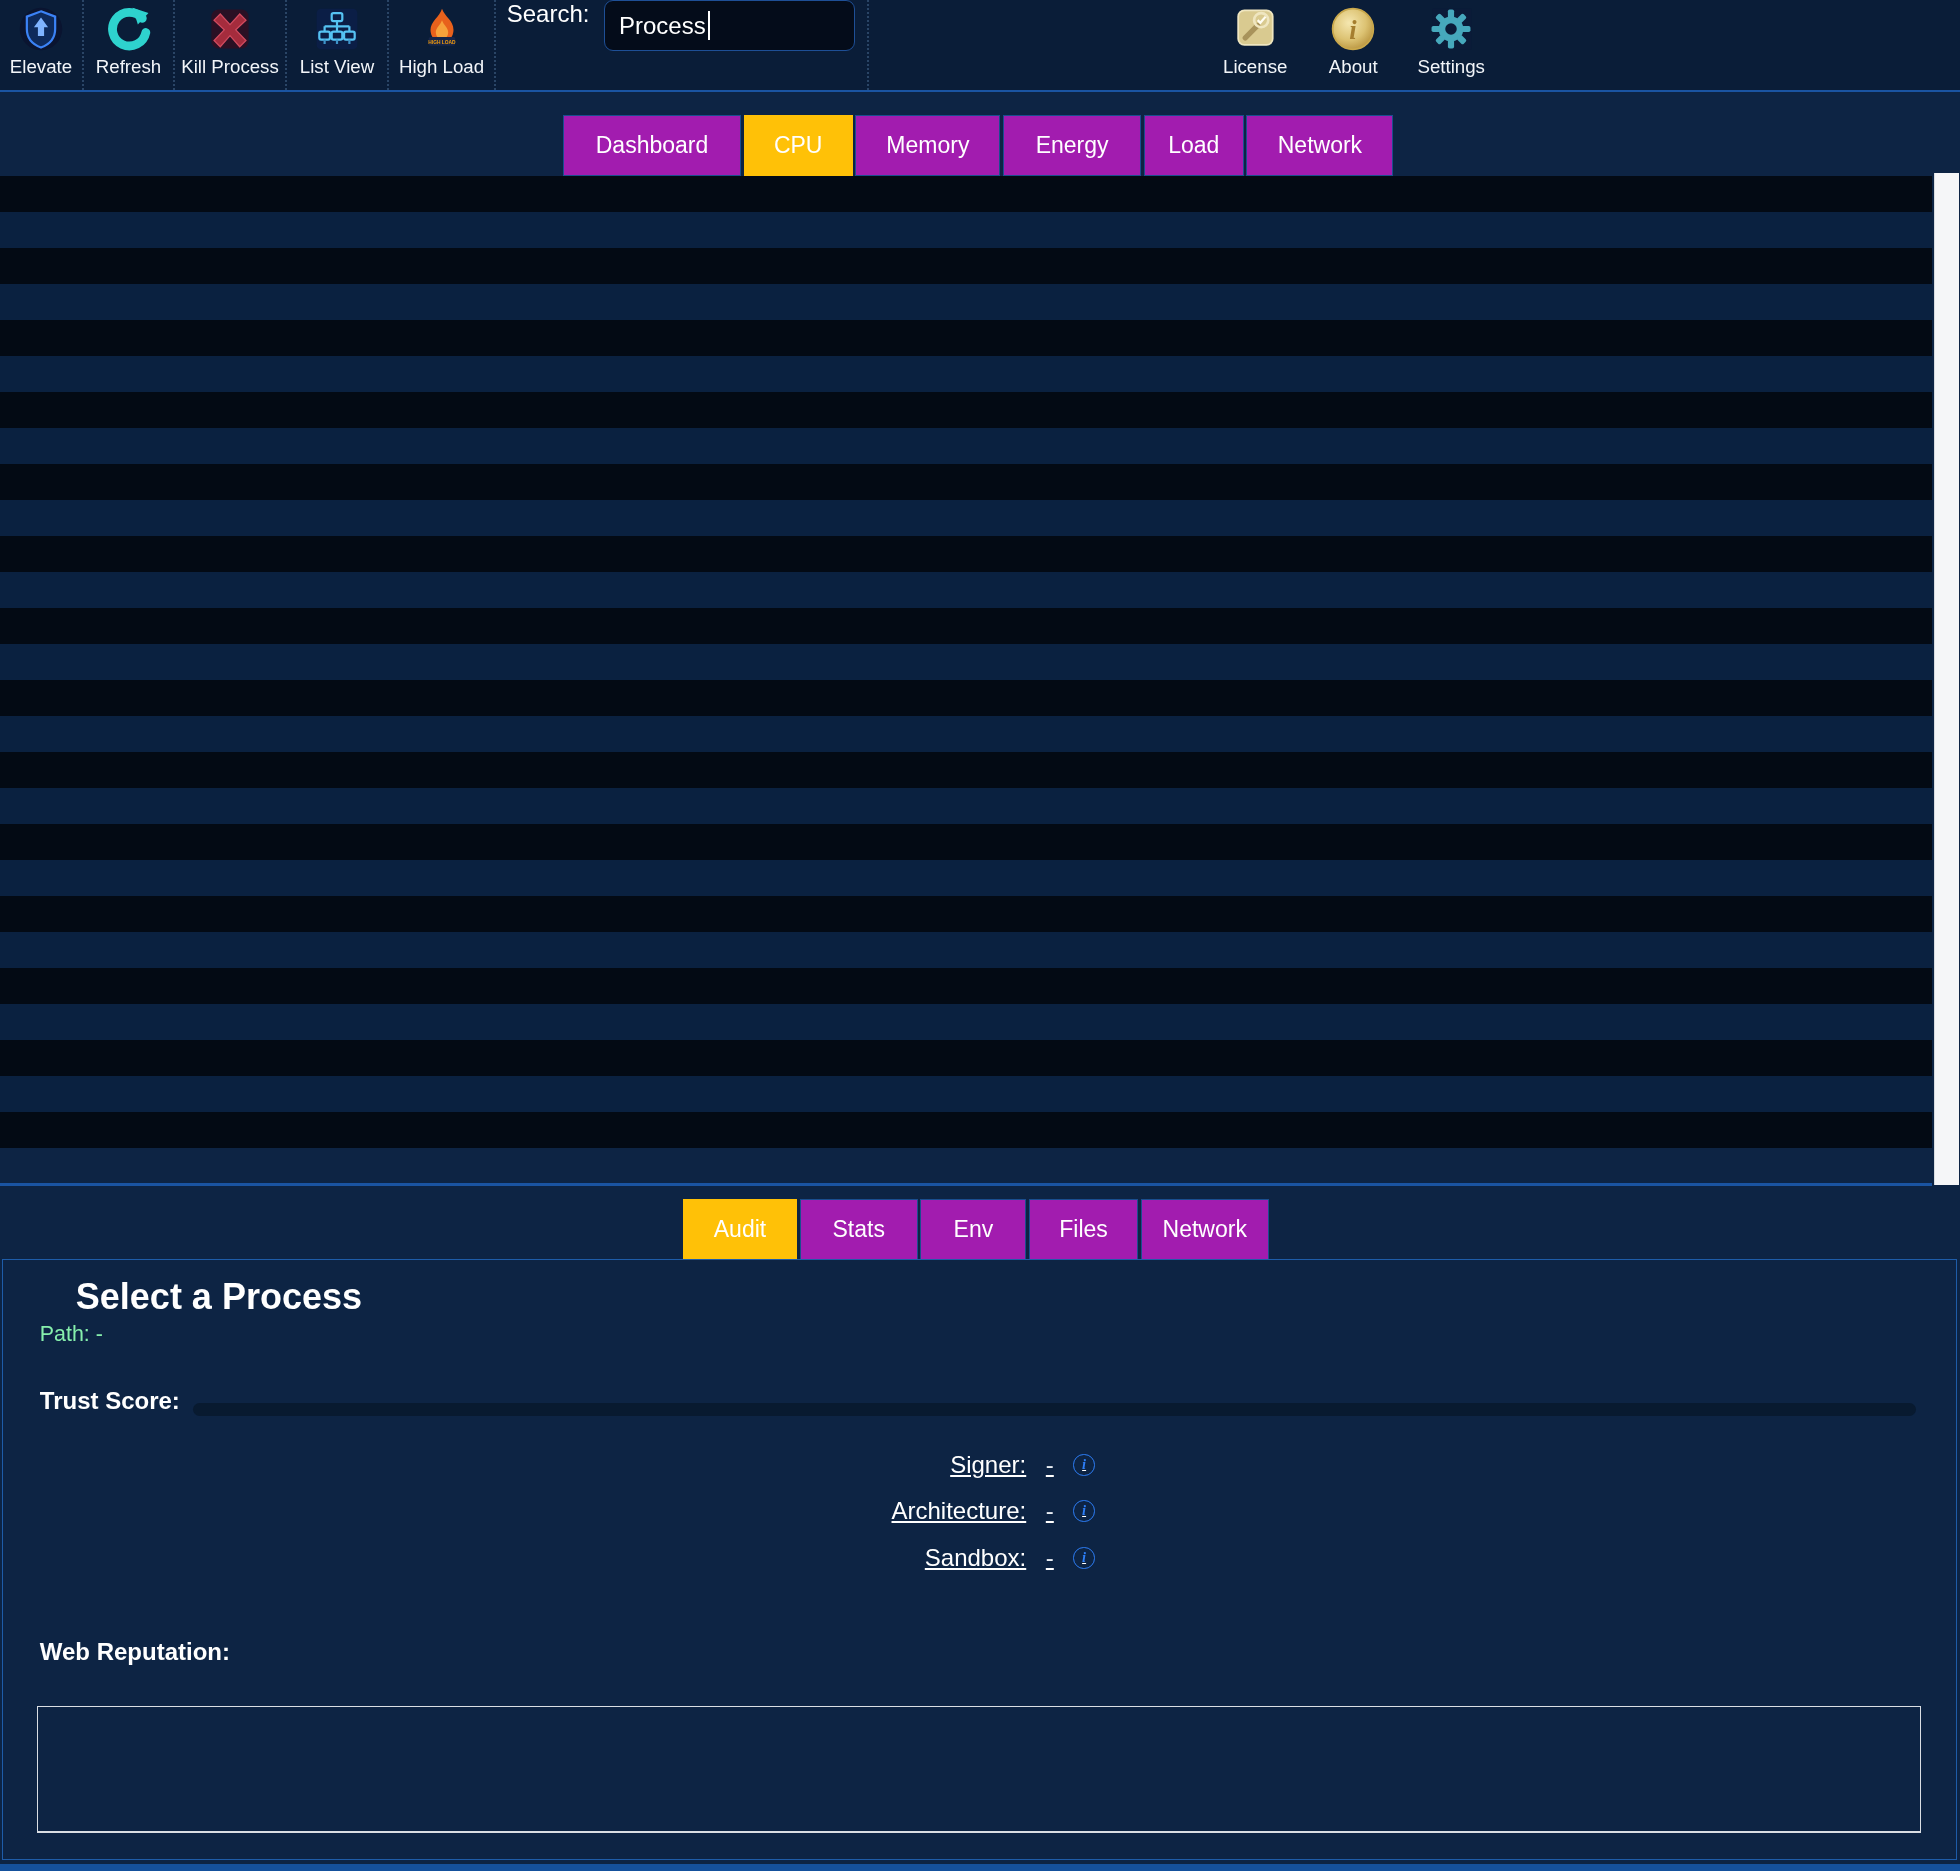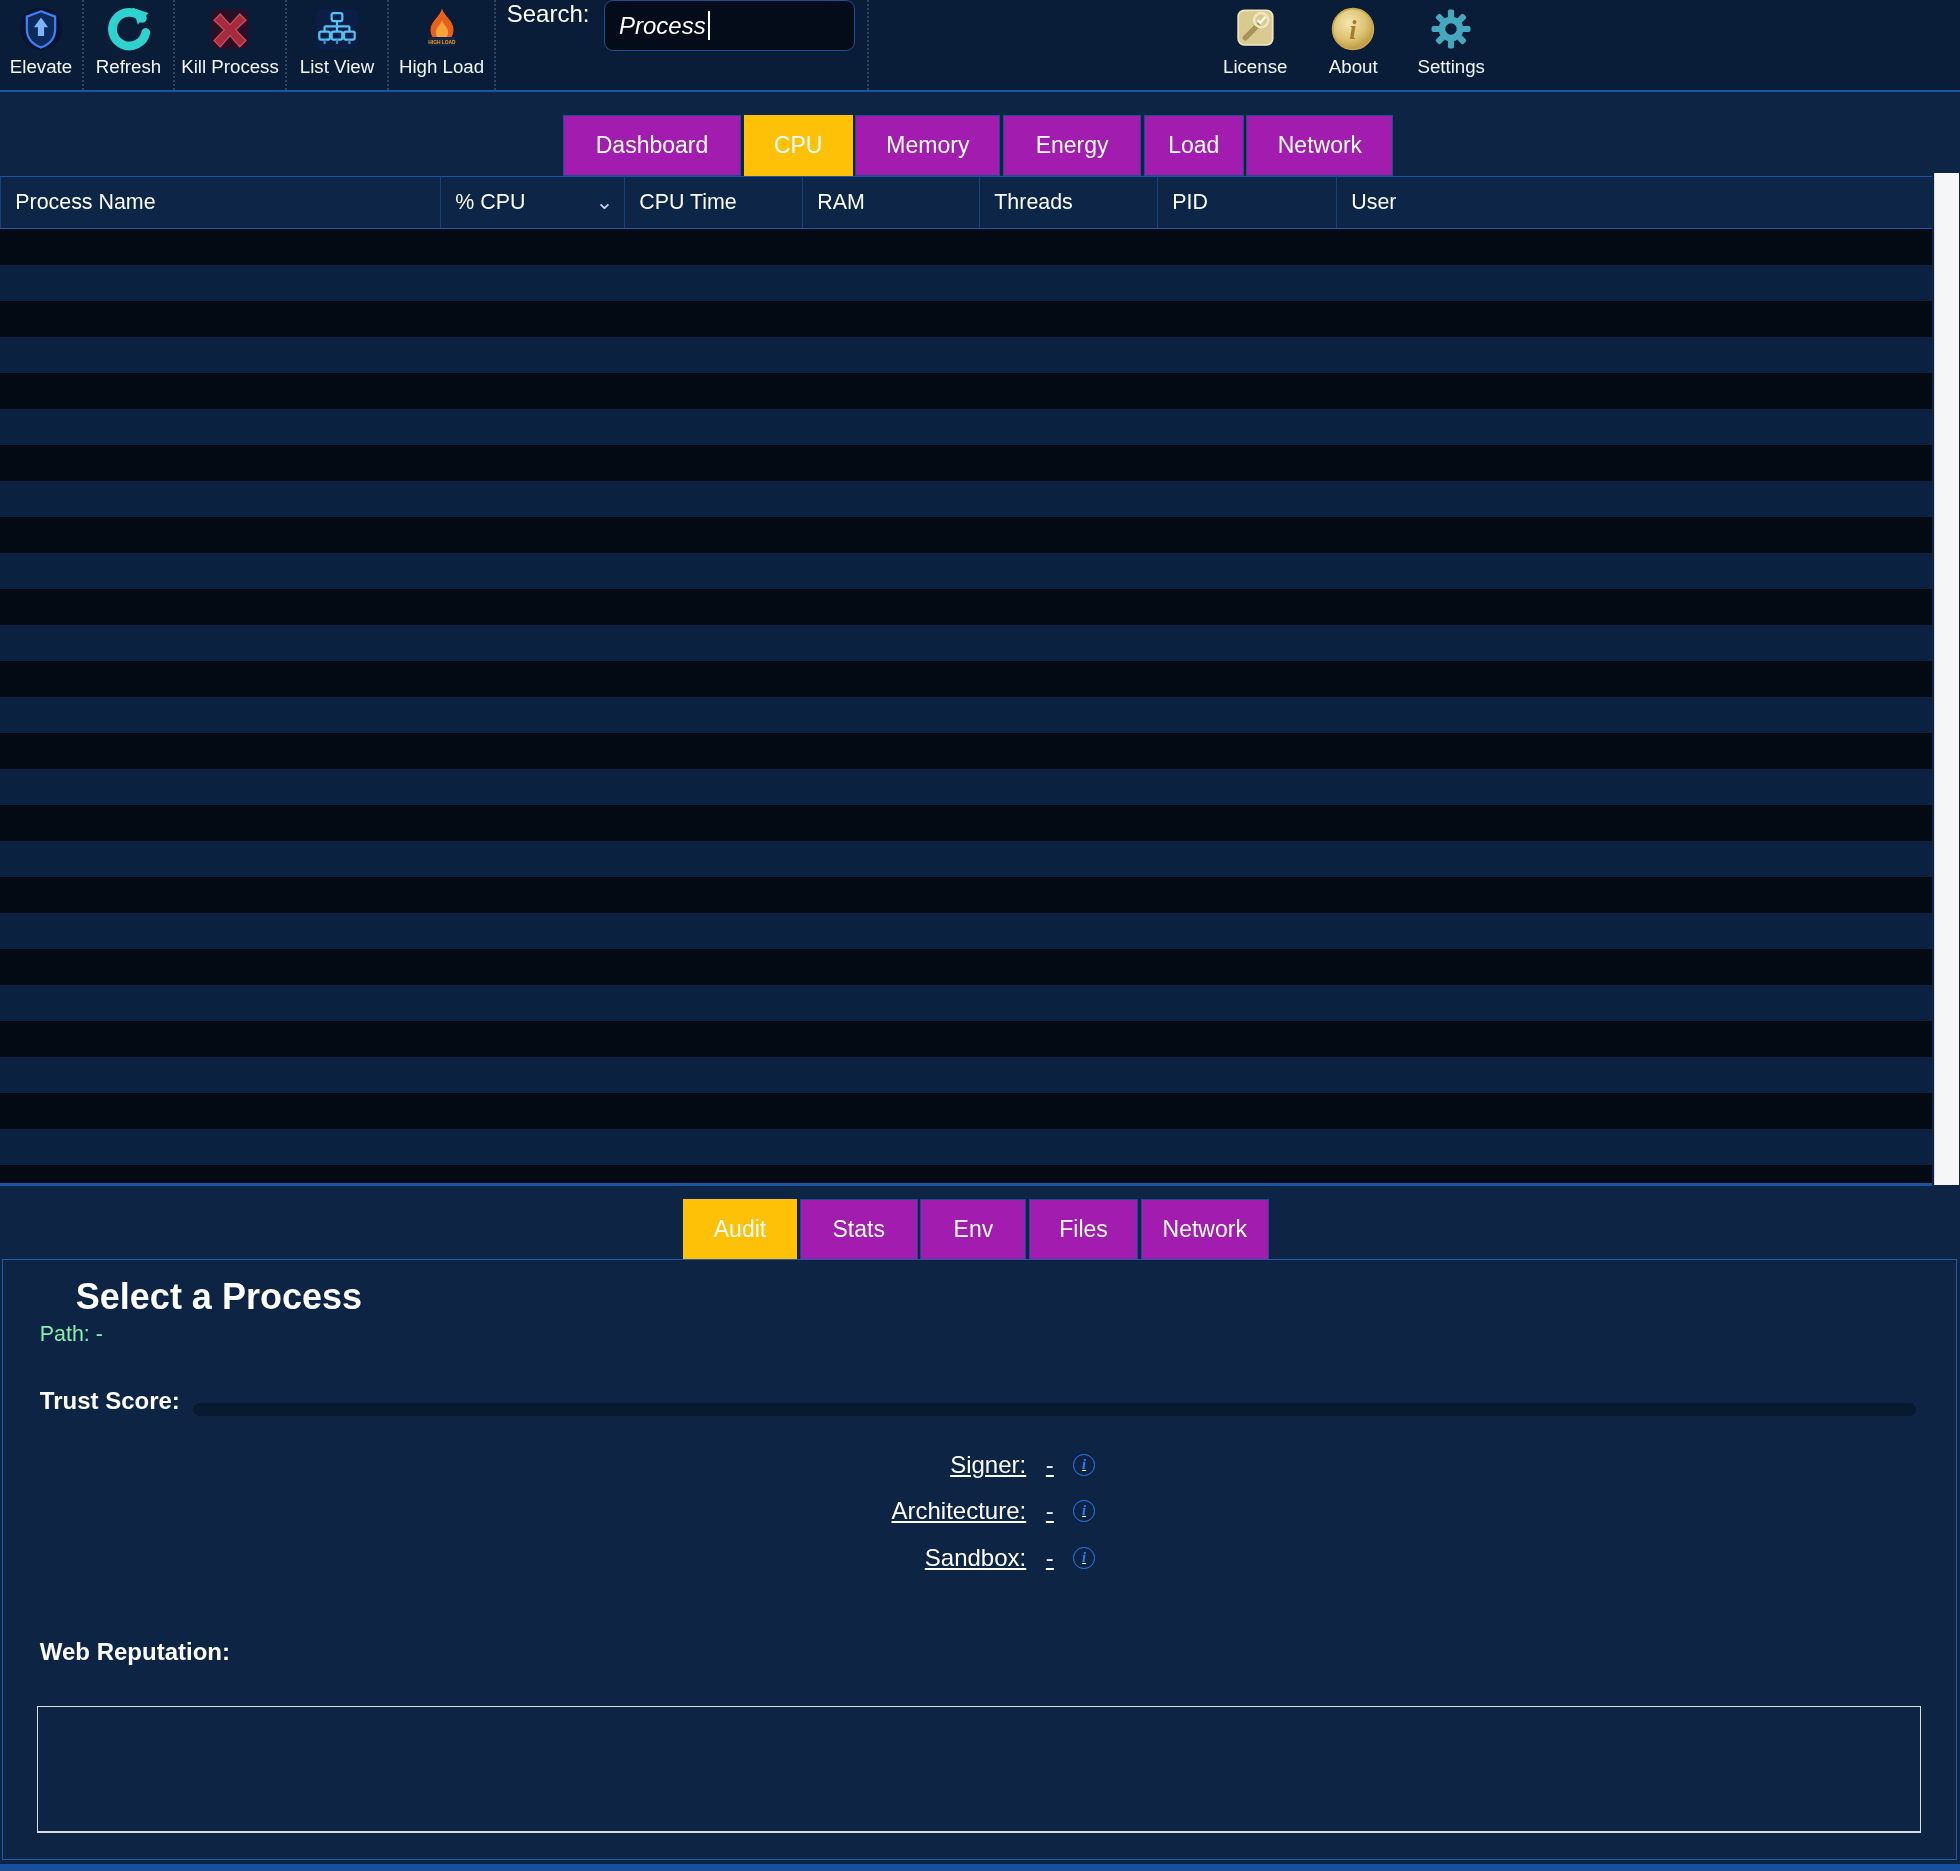--- a/index.html
+++ b/index.html
@@ -13,21 +13,21 @@
   .tb-btn { height:100%; display:flex; flex-direction:column; align-items:center;
             justify-content:flex-start; padding-top:5.3px; cursor:default; }
   .tb-btn .ic { width:48px; height:48px; display:flex; align-items:center; justify-content:center; }
   .tb-btn .lbl { font-size:18.7px; margin-top:2.7px; color:#F2F5F9; }
   .sep { width:0; height:100%; border-left:2.7px dotted #2A4566; }
   .w92{width:82px}.w100{width:89px}.w124{width:110px}.w112{width:100px}.w118{width:105px}.w110{width:98px}
   .search-group { display:flex; align-items:flex-start; height:100%; padding:0 12.5px 0 10.7px; }
   .search-label { font-size:24px; margin-right:14.3px; color:#fff; }
   .search-input { width:251px; height:51px; background:#040C1A; border:1.8px solid #1E4F96;
                   border-radius:9px; display:flex; align-items:center; padding-left:14.3px;
-                  font-size:24px; color:#fff;font-style:italic; }
+                  font-size:24px; color:#fff; }
   .caret { display:inline-block; width:2.7px; height:28.5px; background:#fff; margin-left:1.8px; }
   .right-group { display:flex; height:100%; margin-left:337px; }
 
   
   .tabbar { position:absolute; left:563px; top:115px; height:61px; display:flex; gap:2.7px; }
   .tab { height:61px; background:#a21caf; border:1.8px solid #1A4E8F; color:#fff;
          font-size:23px; display:flex; align-items:center; justify-content:center; }
   .tab.active { background:#FFC107; border-color:#FFC107;text-align:center; }
   .mt0{width:178px}.mt1{width:109px}.mt2{width:145px}.mt3{width:138px}.mt4{width:100px}.mt5{width:147px}
 
@@ -211,32 +211,20 @@
 <div class="tabbar">
   <div class="tab mt0">Dashboard</div>
   <div class="tab mt1 active">CPU</div>
   <div class="tab mt2">Memory</div>
   <div class="tab mt3">Energy</div>
   <div class="tab mt4">Load</div>
   <div class="tab mt5">Network</div>
 </div>
 
 <div class="ptable">
-  <div class="phead">
-    <div class="pcell c0">Process Name</div>
-    <div class="pcell c1">
-      <span>% CPU</span>
-      <span class="sort-chevron">⌄</span>
-    </div>
-    <div class="pcell c2">CPU Time</div>
-    <div class="pcell c3">RAM</div>
-    <div class="pcell c4">Threads</div>
-    <div class="pcell c5">PID</div>
-    <div class="pcell c6">User</div>
-  </div>
   <div class="pbody">
       <div class="trow dark"></div>
       <div class="trow light"></div>
       <div class="trow dark"></div>
       <div class="trow light"></div>
       <div class="trow dark"></div>
       <div class="trow light"></div>
       <div class="trow dark"></div>
       <div class="trow light"></div>
       <div class="trow dark"></div>

